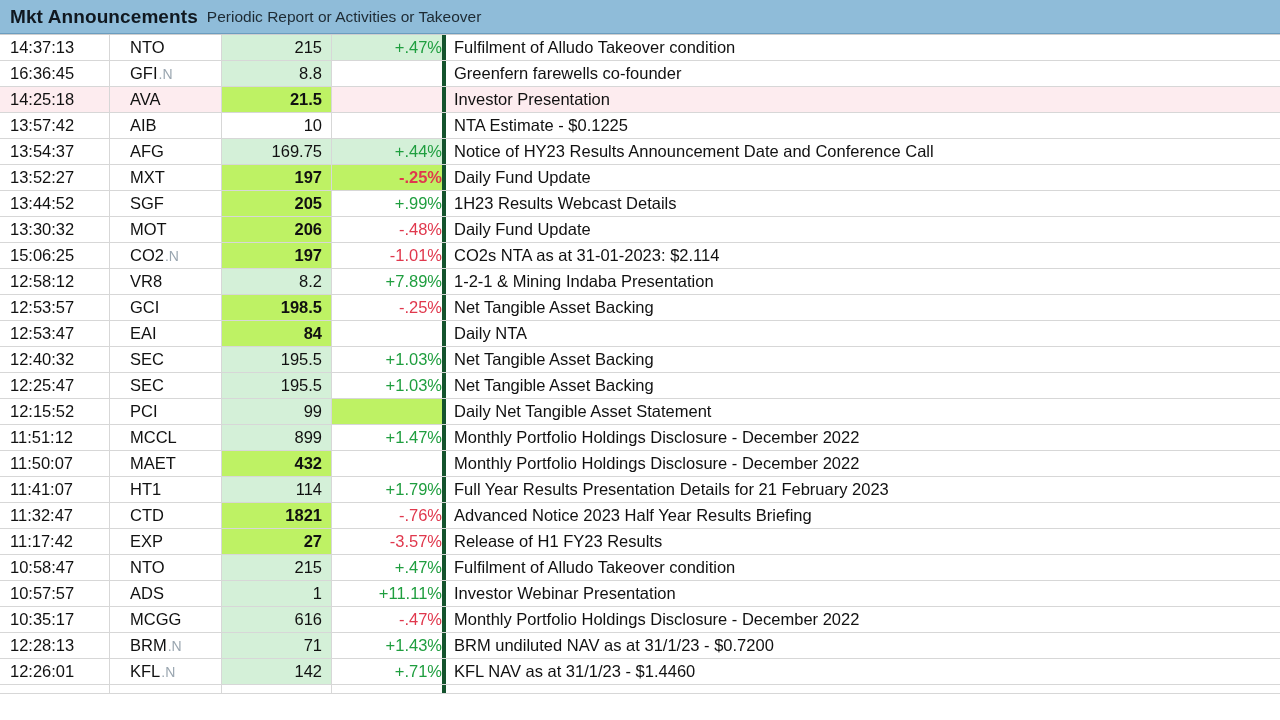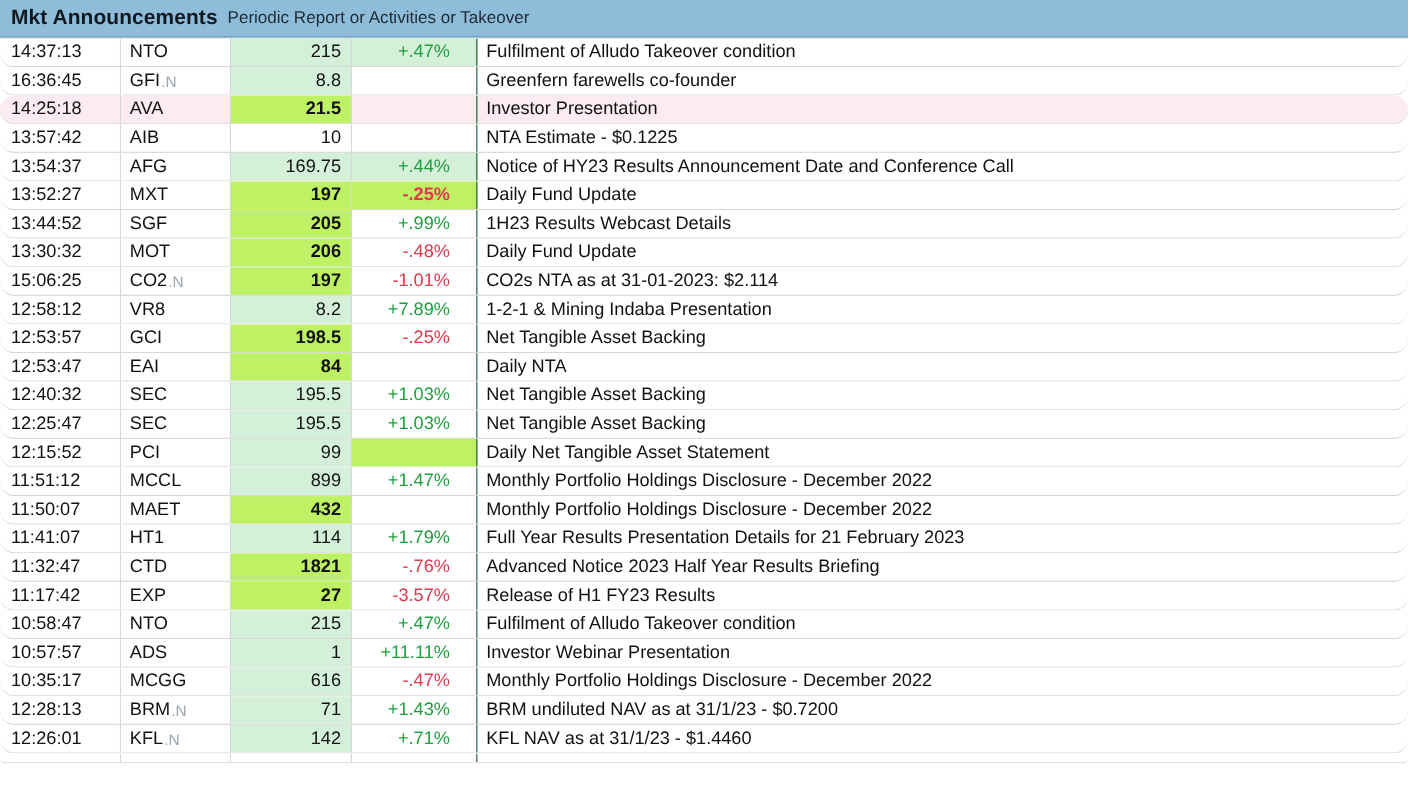--- a/index.html
+++ b/index.html
@@ -53,21 +53,20 @@
     border-top: 1px solid #cfcfcf;
   }
   .row {
     display: flex;
     align-items: stretch;
     height: 26px;
     box-sizing: border-box;
     border-bottom: 1px solid #d7d7d7;
     font-size: 16.5px;
     color: #111111;
-    border-radius: 13px;
   }
   .row.alt-pink {
     background: #fdecef;
   }
   .cell {
     box-sizing: border-box;
     display: flex;
     align-items: center;
     padding: 0 6px;
     white-space: nowrap;
@@ -79,39 +78,40 @@
     justify-content: flex-start;
     padding-left: 10px;
     border-right: 1px solid #d7d7d7;
   }
   .c-code {
     width: 100px;
     min-width: 100px;
     justify-content: flex-start;
     padding-left: 8px;
     border-right: 1px solid #d7d7d7;
+    margin-left: 12px;
   }
   .c-code .suffix {
     color: #9aa6b0;
     font-size: 14px;
     margin-left: 1px;
   }
   .c-price {
     width: 110px;
     min-width: 110px;
     justify-content: flex-end;
     padding-right: 9px;
     border-right: 1px solid #d7d7d7;
   }
   .c-chg {
     width: 114px;
     min-width: 114px;
     justify-content: flex-end;
-    padding-right: 24px;
-    border-right: 1px solid #14532d;
+    padding-right: 0;
+    border-right: 4px solid #14532d;
   }
   .c-head {
     flex: 1 1 auto;
     justify-content: flex-start;
     padding-left: 8px;
   }
   .bg-green { background: #d4f0d8; }
   .bg-red   { background: #bef264; font-weight: bold; }
   .bg-none  { background: transparent; }
   .txt-green { color: #1f9e3f; }

